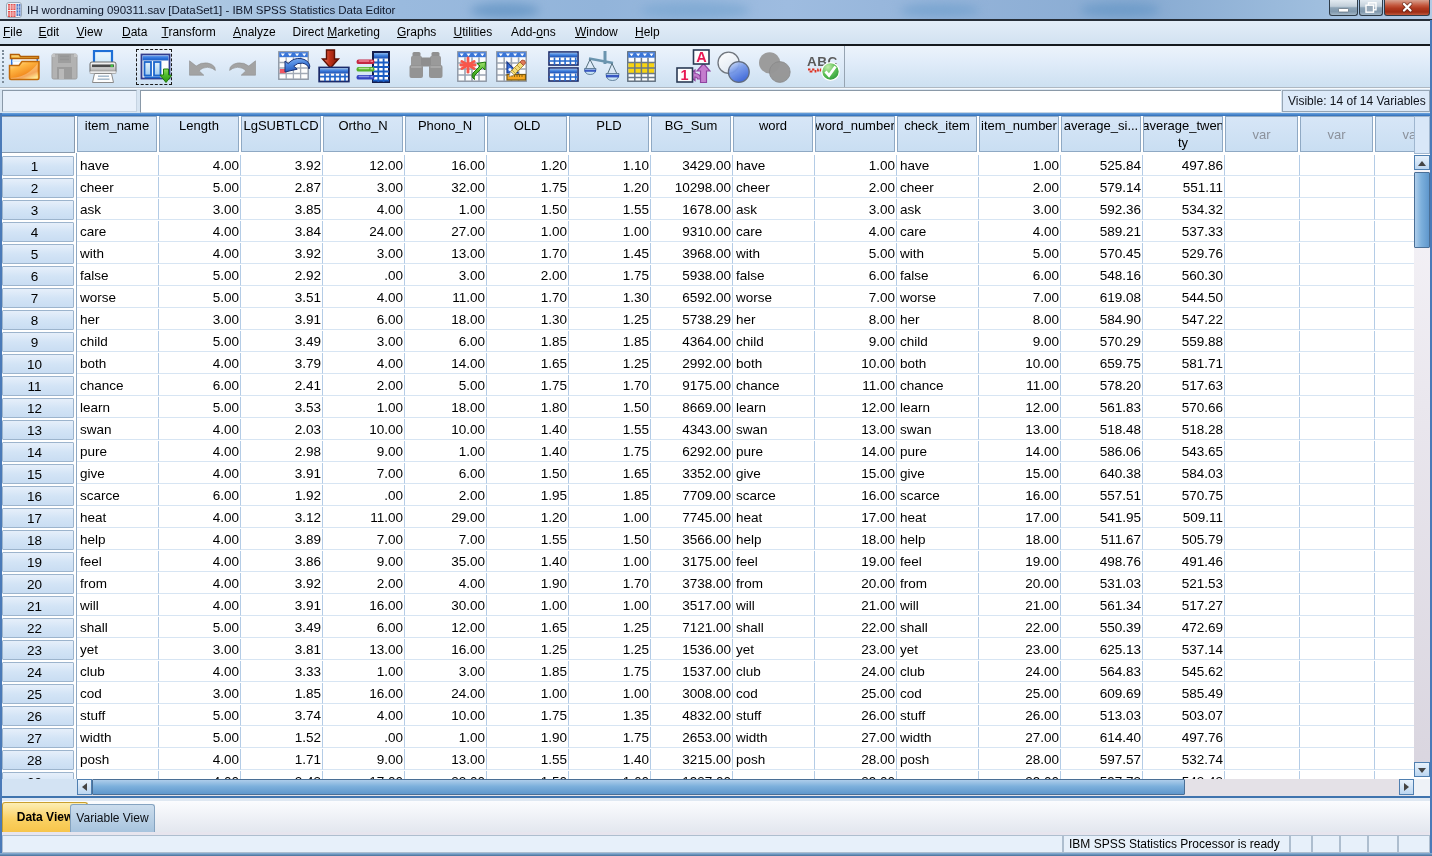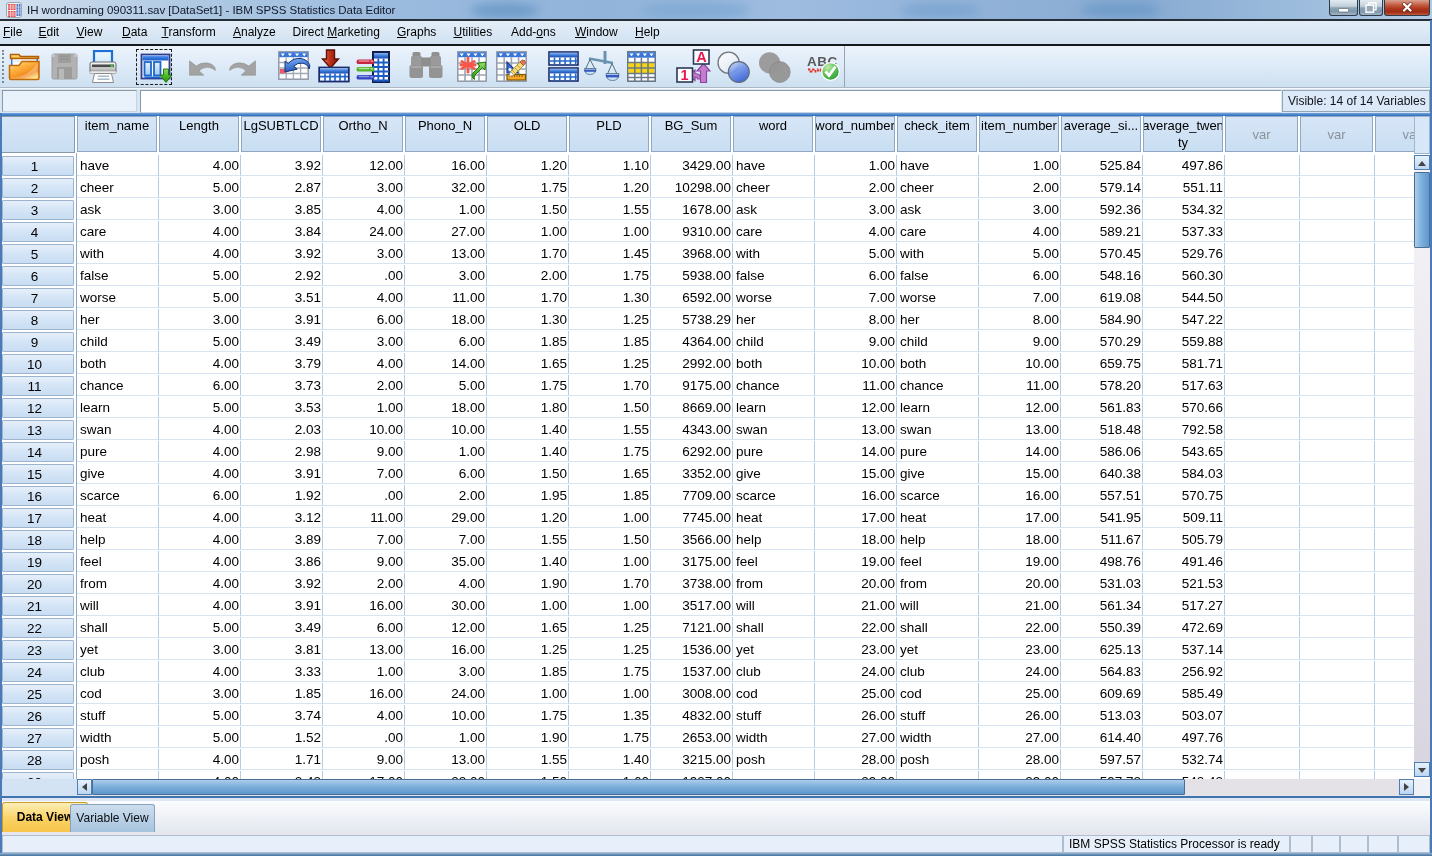--- a/index.html
+++ b/index.html
@@ -592,21 +592,21 @@
 <div class="cell cl" style="left:897px;top:237px;width:82px;">both</div>
 <div class="cell cr" style="left:979px;top:237px;width:82px;">10.00</div>
 <div class="cell cr" style="left:1061px;top:237px;width:82px;">659.75</div>
 <div class="cell cr" style="left:1143px;top:237px;width:82px;">581.71</div>
 <div class="cell" style="left:1225px;top:237px;width:75px;"></div>
 <div class="cell" style="left:1300px;top:237px;width:75px;"></div>
 <div class="cell" style="left:1375px;top:237px;width:75px;"></div>
 <div class="rowbtn" style="top:260px;">11</div>
 <div class="cell cl" style="left:77px;top:259px;width:82px;">chance</div>
 <div class="cell cr" style="left:159px;top:259px;width:82px;">6.00</div>
-<div class="cell cr" style="left:241px;top:259px;width:82px;">3.73</div>
+<div class="cell cr" style="left:241px;top:259px;width:82px;">2.41</div>
 <div class="cell cr" style="left:323px;top:259px;width:82px;">2.00</div>
 <div class="cell cr" style="left:405px;top:259px;width:82px;">5.00</div>
 <div class="cell cr" style="left:487px;top:259px;width:82px;">1.75</div>
 <div class="cell cr" style="left:569px;top:259px;width:82px;">1.70</div>
 <div class="cell cr" style="left:651px;top:259px;width:82px;">9175.00</div>
 <div class="cell cl" style="left:733px;top:259px;width:82px;">chance</div>
 <div class="cell cr" style="left:815px;top:259px;width:82px;">11.00</div>
 <div class="cell cl" style="left:897px;top:259px;width:82px;">chance</div>
 <div class="cell cr" style="left:979px;top:259px;width:82px;">11.00</div>
 <div class="cell cr" style="left:1061px;top:259px;width:82px;">578.20</div>
@@ -639,21 +639,21 @@
 <div class="cell cr" style="left:323px;top:303px;width:82px;">10.00</div>
 <div class="cell cr" style="left:405px;top:303px;width:82px;">10.00</div>
 <div class="cell cr" style="left:487px;top:303px;width:82px;">1.40</div>
 <div class="cell cr" style="left:569px;top:303px;width:82px;">1.55</div>
 <div class="cell cr" style="left:651px;top:303px;width:82px;">4343.00</div>
 <div class="cell cl" style="left:733px;top:303px;width:82px;">swan</div>
 <div class="cell cr" style="left:815px;top:303px;width:82px;">13.00</div>
 <div class="cell cl" style="left:897px;top:303px;width:82px;">swan</div>
 <div class="cell cr" style="left:979px;top:303px;width:82px;">13.00</div>
 <div class="cell cr" style="left:1061px;top:303px;width:82px;">518.48</div>
-<div class="cell cr" style="left:1143px;top:303px;width:82px;">792.58</div>
+<div class="cell cr" style="left:1143px;top:303px;width:82px;">518.28</div>
 <div class="cell" style="left:1225px;top:303px;width:75px;"></div>
 <div class="cell" style="left:1300px;top:303px;width:75px;"></div>
 <div class="cell" style="left:1375px;top:303px;width:75px;"></div>
 <div class="rowbtn" style="top:326px;">14</div>
 <div class="cell cl" style="left:77px;top:325px;width:82px;">pure</div>
 <div class="cell cr" style="left:159px;top:325px;width:82px;">4.00</div>
 <div class="cell cr" style="left:241px;top:325px;width:82px;">2.98</div>
 <div class="cell cr" style="left:323px;top:325px;width:82px;">9.00</div>
 <div class="cell cr" style="left:405px;top:325px;width:82px;">1.00</div>
 <div class="cell cr" style="left:487px;top:325px;width:82px;">1.40</div>
@@ -837,21 +837,21 @@
 <div class="cell cr" style="left:323px;top:545px;width:82px;">1.00</div>
 <div class="cell cr" style="left:405px;top:545px;width:82px;">3.00</div>
 <div class="cell cr" style="left:487px;top:545px;width:82px;">1.85</div>
 <div class="cell cr" style="left:569px;top:545px;width:82px;">1.75</div>
 <div class="cell cr" style="left:651px;top:545px;width:82px;">1537.00</div>
 <div class="cell cl" style="left:733px;top:545px;width:82px;">club</div>
 <div class="cell cr" style="left:815px;top:545px;width:82px;">24.00</div>
 <div class="cell cl" style="left:897px;top:545px;width:82px;">club</div>
 <div class="cell cr" style="left:979px;top:545px;width:82px;">24.00</div>
 <div class="cell cr" style="left:1061px;top:545px;width:82px;">564.83</div>
-<div class="cell cr" style="left:1143px;top:545px;width:82px;">256.92</div>
+<div class="cell cr" style="left:1143px;top:545px;width:82px;">545.62</div>
 <div class="cell" style="left:1225px;top:545px;width:75px;"></div>
 <div class="cell" style="left:1300px;top:545px;width:75px;"></div>
 <div class="cell" style="left:1375px;top:545px;width:75px;"></div>
 <div class="rowbtn" style="top:568px;">25</div>
 <div class="cell cl" style="left:77px;top:567px;width:82px;">cod</div>
 <div class="cell cr" style="left:159px;top:567px;width:82px;">3.00</div>
 <div class="cell cr" style="left:241px;top:567px;width:82px;">1.85</div>
 <div class="cell cr" style="left:323px;top:567px;width:82px;">16.00</div>
 <div class="cell cr" style="left:405px;top:567px;width:82px;">24.00</div>
 <div class="cell cr" style="left:487px;top:567px;width:82px;">1.00</div>

